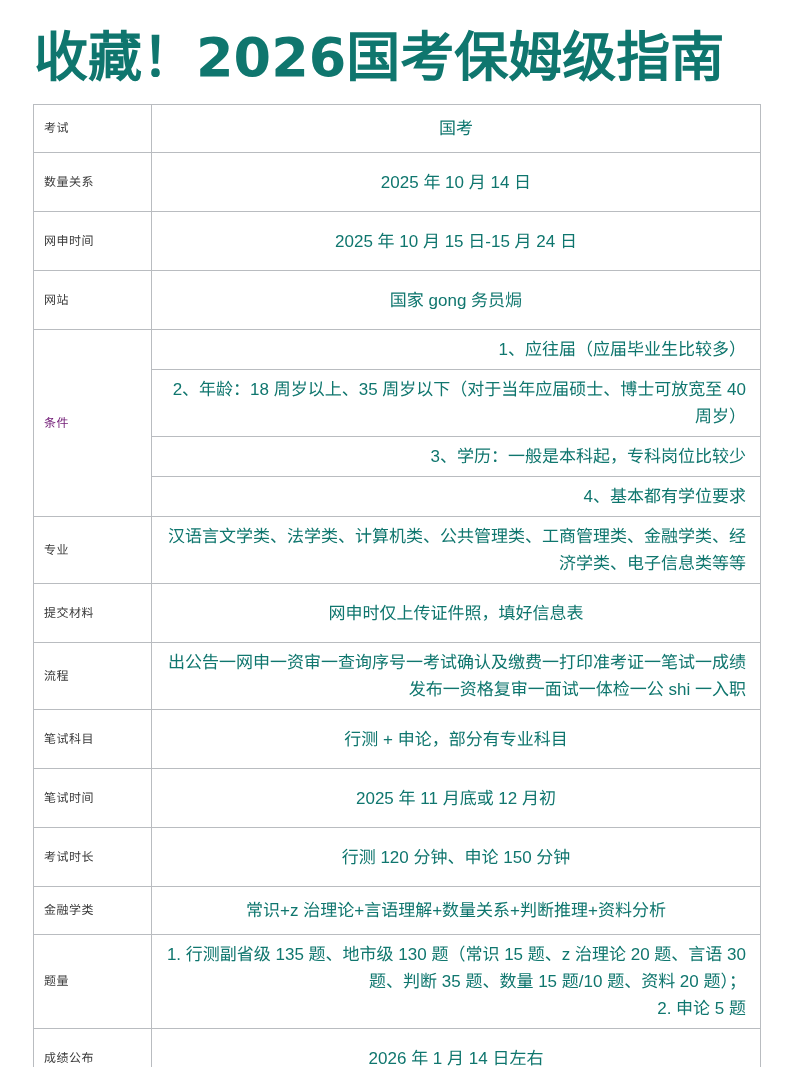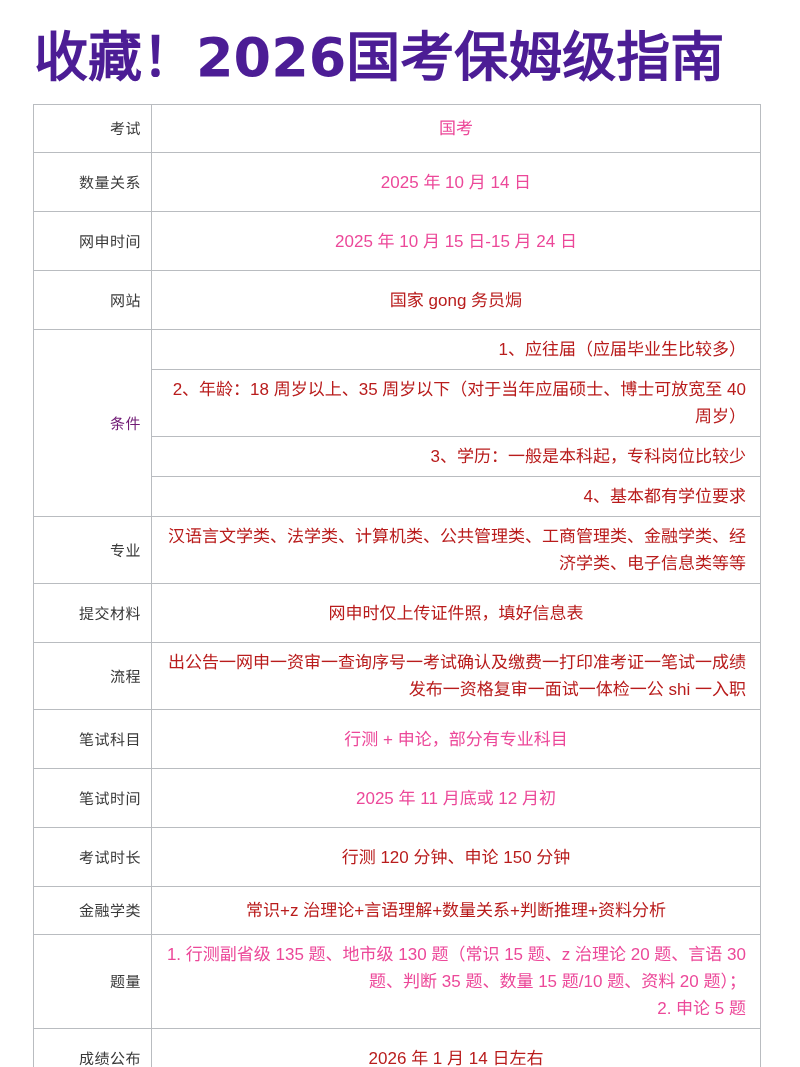--- a/index.html
+++ b/index.html
@@ -28,21 +28,21 @@
   
   .title-wrap {
     padding: 26px 0 14px 0;
     text-align: left;
   }
   .title {
     font-family: "DejaVu Sans", "Liberation Sans", sans-serif;
     font-size: 54px;
     line-height: 64px;
     font-weight: 700;
-    color: #4c1d95;
+    color: #0f766e;
     letter-spacing: 0px;
     padding-left: 34px;
     white-space: nowrap;
   }
 
   
   .guide-table {
     width: 727px;
     margin-left: 33px;
     border-collapse: collapse;
@@ -54,34 +54,34 @@
 
   .guide-table td {
     border: 1px solid #b9bcc0;
     padding: 7px 10px;
     vertical-align: middle;
     font-size: 17px;
     line-height: 27px;
   }
 
   td.label {
-    text-align: right;
+    text-align: left;
     color: #3a3a3a;
-    font-size: 15px;
+    font-size: 12px;
     letter-spacing: 0.5px;
     white-space: nowrap;
   }
   td.label.red { color: #701a75; }
 
   td.value {
     text-align: center;
-    color: #b91c1c;
+    color: #0f766e;
     font-size: 17px;
   }
-  td.value.red { color: #ec4899; }
+  td.value.red { color: #0f766e; }
 
   
   tr.h-std td { height: 33px; }
   tr.h-tall td { height: 44px; }
 
   
   td.value.multi {
     text-align: right;
     padding: 6px 14px;
   }

